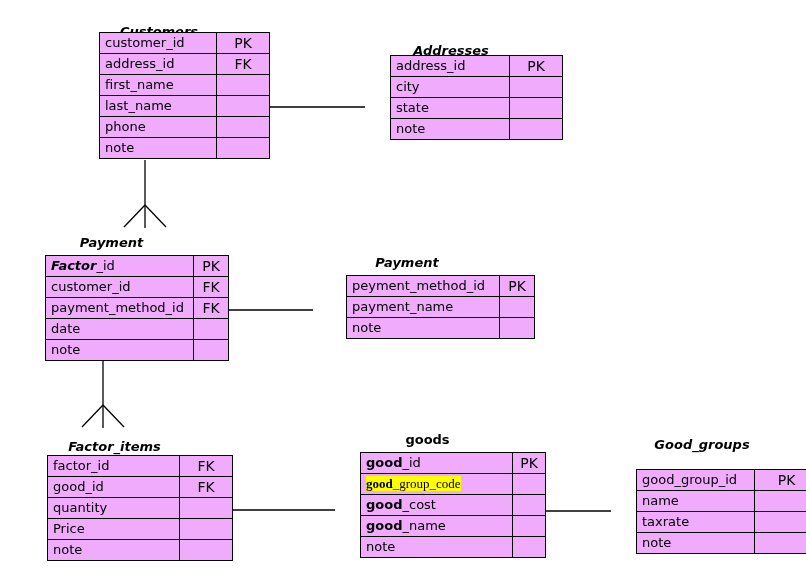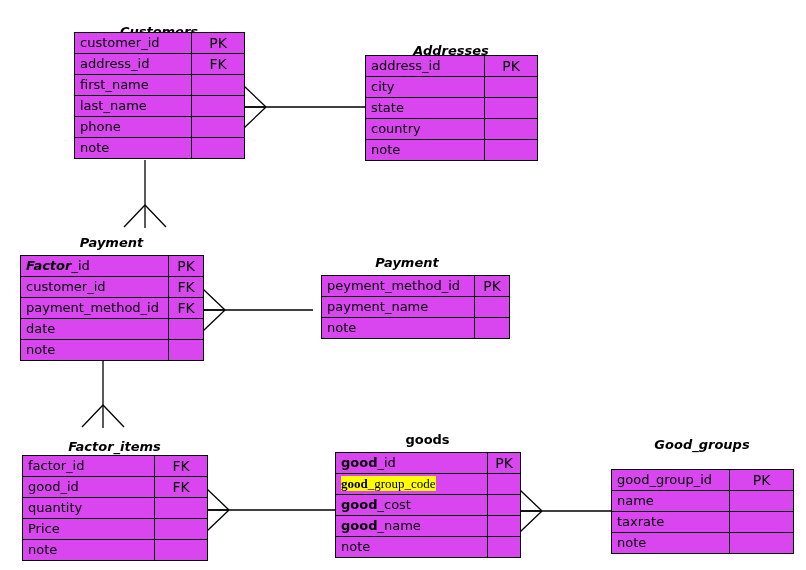--- a/index.html
+++ b/index.html
@@ -43,21 +43,22 @@
     line-height: 15px;
     white-space: nowrap;
   }
   .entity-title.plain {
     font-style: normal;
   }
   .entity-table {
     position: absolute;
     border-collapse: collapse;
     table-layout: fixed;
-    background: #d946ef;
+    background: #f0abfc;
+    margin-left: 25px;
   }
   .entity-table td {
     border: 1px solid #000000;
     font-size: 13px;
     line-height: 14px;
     height: 20px;
     padding: 0 0 0 5px;
     vertical-align: middle;
     white-space: nowrap;
     overflow: hidden;
@@ -183,24 +184,20 @@
         </tr>
         <tr>
           <td><span class="attr-text">city</span></td>
           <td class="keycell"></td>
         </tr>
         <tr>
           <td><span class="attr-text">state</span></td>
           <td class="keycell"></td>
         </tr>
         <tr>
-          <td><span class="attr-text">country</span></td>
-          <td class="keycell"></td>
-        </tr>
-        <tr>
           <td><span class="attr-text">note</span></td>
           <td class="keycell"></td>
         </tr>
       </tbody>
     </table>
   </div>
 
   <div class="entity" style="left:20px; top:235px; width:183px;">
     <div class="entity-title" style="top:0px; width:183px;">Payment</div>
     <table class="entity-table" style="top:20px; left:0px; width:183px;">

